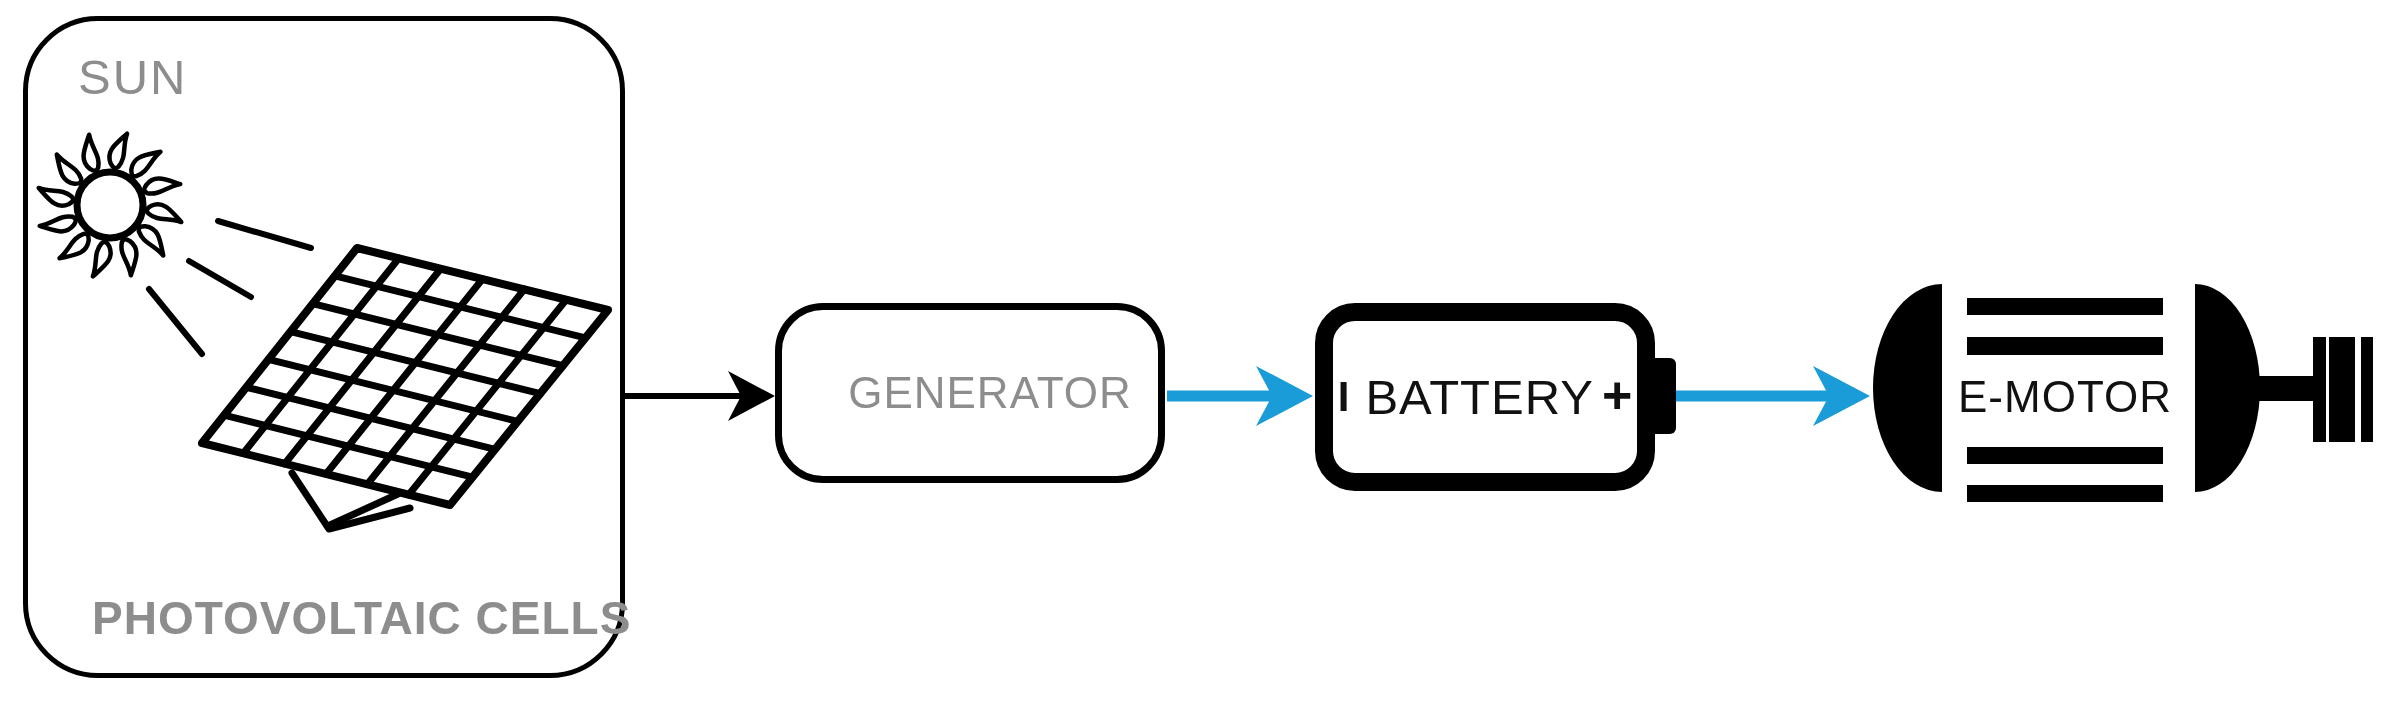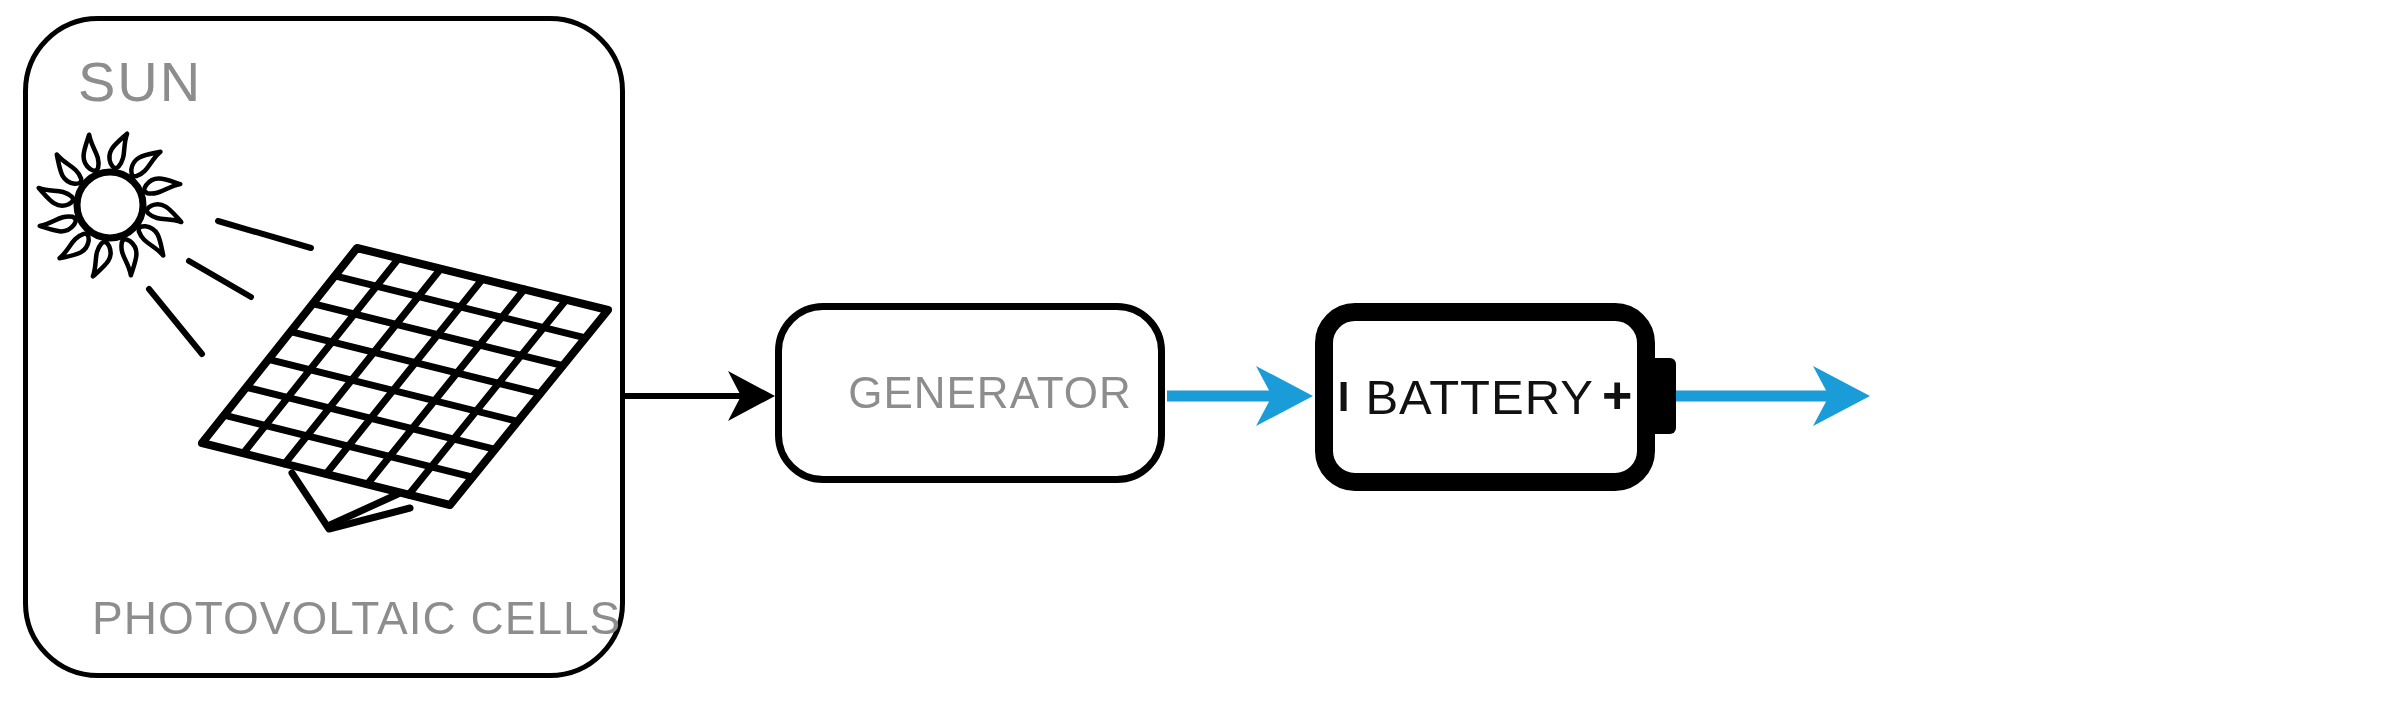--- a/index.html
+++ b/index.html
@@ -22,34 +22,34 @@
     position: absolute;
     left: 23px; top: 16px;
     width: 602px; height: 662px;
     border: 5px solid #000;
     border-radius: 75px;
     background: transparent;
   }
   .pv-title {
     position: absolute;
     left: 50px; top: 30px;
-    font-size: 56px;
+    font-size: 49px;
     font-weight: 300;
     letter-spacing: 2px;
     color: #8d8d8d;
     line-height: 1.1;
   }
   .pv-caption {
     position: absolute;
     left: 0; right: 0;
     bottom: 32px;
     text-align: left;
     padding-left: 64px;
     font-size: 46px;
-    font-weight: 400;
+    font-weight: 700;
     letter-spacing: 1px;
     color: #8d8d8d;
     line-height: 1;
     white-space: nowrap;
   }
   
   .gen-box {
     position: absolute;
     left: 775px; top: 303px;
     width: 390px; height: 180px;
@@ -253,14 +253,27 @@
 
   <div class="battery-box">
     <div class="bat-row">
       <span class="bat-minus">I</span>
       <span class="bat-label">BATTERY</span>
       <span class="bat-plus">+</span>
     </div>
   </div>
   <div class="battery-nub"></div>
 
+  <div class="motor">
+    <div class="motor-cap-left"></div>
+    <div class="stripe stripe-1"></div>
+    <div class="stripe stripe-2"></div>
+    <div class="motor-label">E-MOTOR</div>
+    <div class="stripe stripe-3"></div>
+    <div class="stripe stripe-4"></div>
+    <div class="motor-cap-right"></div>
+    <div class="motor-shaft"></div>
+    <div class="coupling-bar coupling-bar-1"></div>
+    <div class="coupling-bar coupling-bar-2"></div>
+    <div class="coupling-bar coupling-bar-3"></div>
+  </div>
 
 </div>
 
 </body></html>

